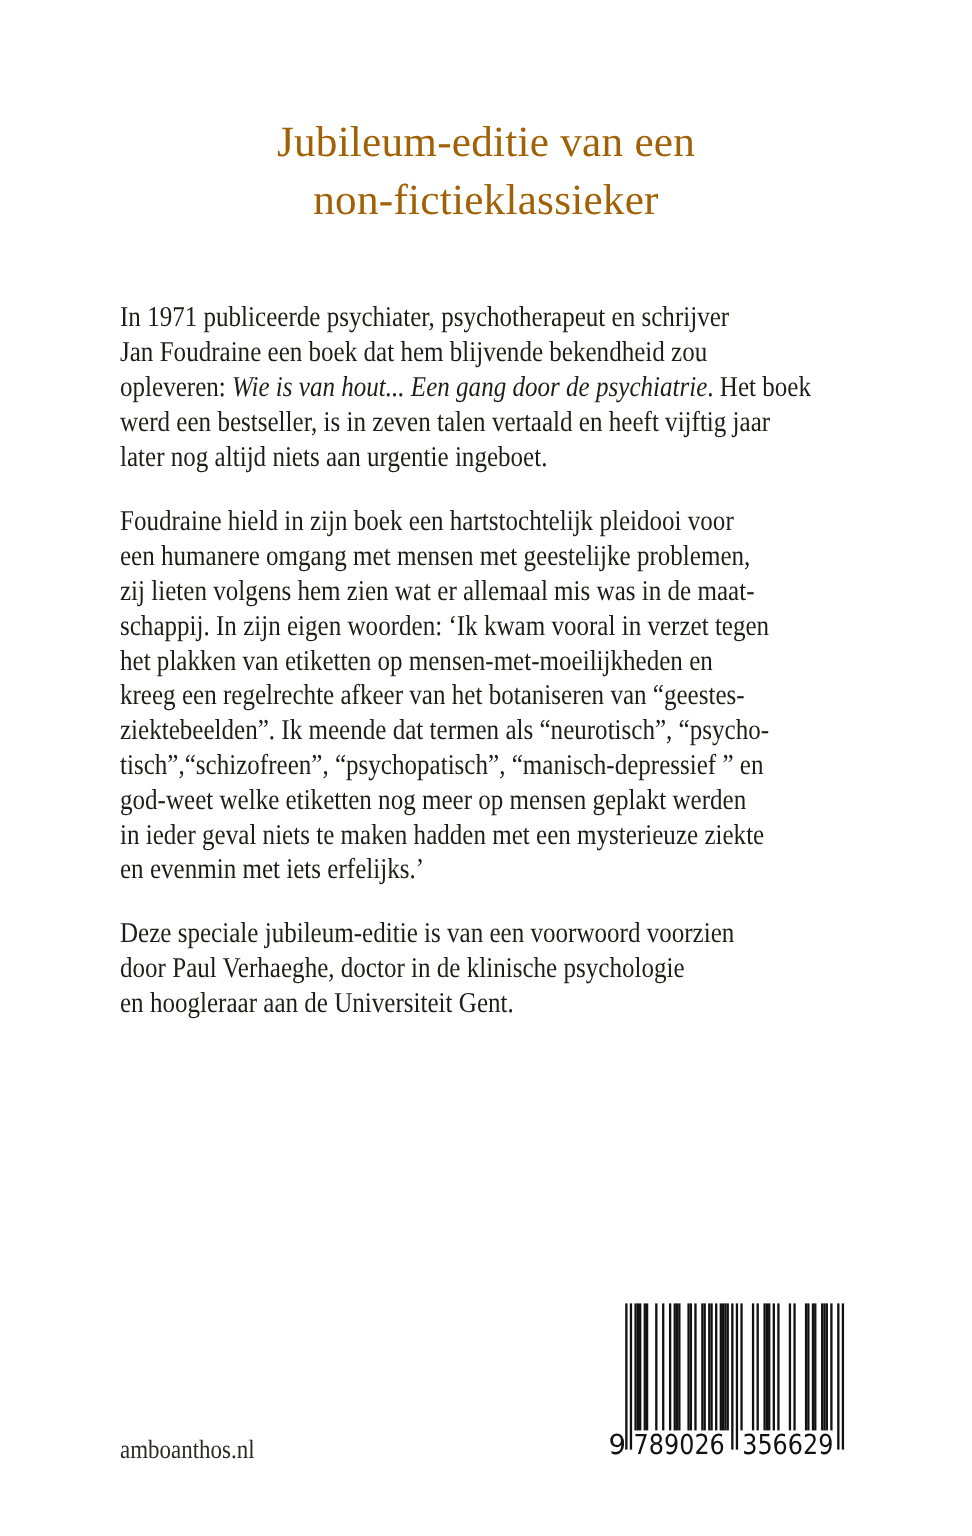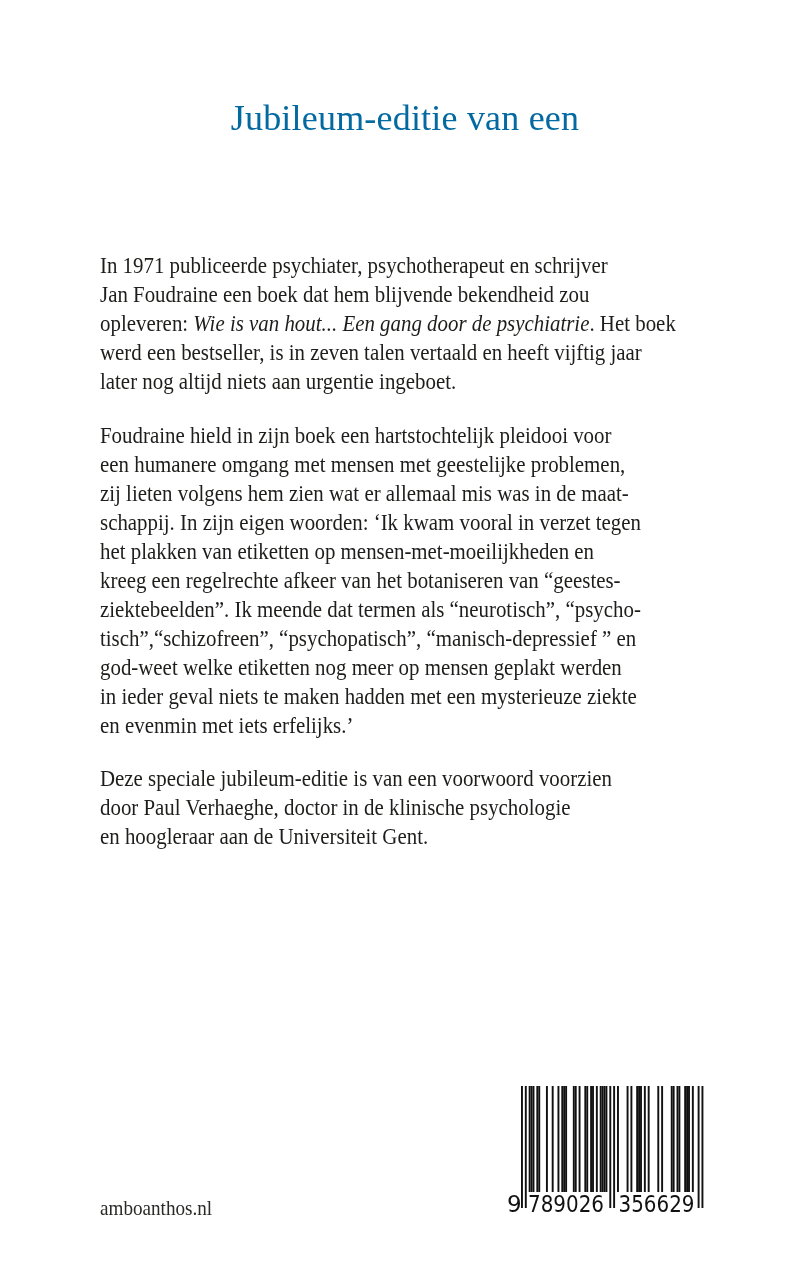--- a/index.html
+++ b/index.html
@@ -16,21 +16,21 @@
     color: #1d1d1b;
   }
   .title {
     position: absolute; top: 94px; left: 0; width: 810px;
     margin: 0;
     text-align: center;
     font-weight: 400;
     font-size: 36px;
     line-height: 48px;
     letter-spacing: 0.2px;
-    color: #0369a1;
+    color: #a16207;
   }
   .title .tl { display: block; }
   .para {
     position: absolute; left: 100px;
     font-size: 24px;
     line-height: 29px;
     transform: scaleX(0.87);
     transform-origin: 0 0;
   }
   .para .line { display: block; white-space: nowrap; }
@@ -50,20 +50,21 @@
     background: #ffffff;
   }
 </style>
 </head>
 <body>
 
 <div class="cover">
 
   <h1 class="title">
     <span class="tl">Jubileum-editie van een</span>
+    <span class="tl">non-fictieklassieker</span>
   </h1>
 
   <div class="para p1">
       <div class="line"><span>In 1971 publiceerde psychiater, psychotherapeut en schrijver</span></div>
       <div class="line"><span>Jan Foudraine een boek dat hem blijvende bekendheid zou</span></div>
       <div class="line"><span>opleveren: </span><span class="em">Wie is van hout... Een gang door de psychiatrie</span><span>. Het boek</span></div>
       <div class="line"><span>werd een bestseller, is in zeven talen vertaald en heeft vijftig jaar</span></div>
       <div class="line"><span>later nog altijd niets aan urgentie ingeboet.</span></div>
     </div>
   <div class="para p2">

